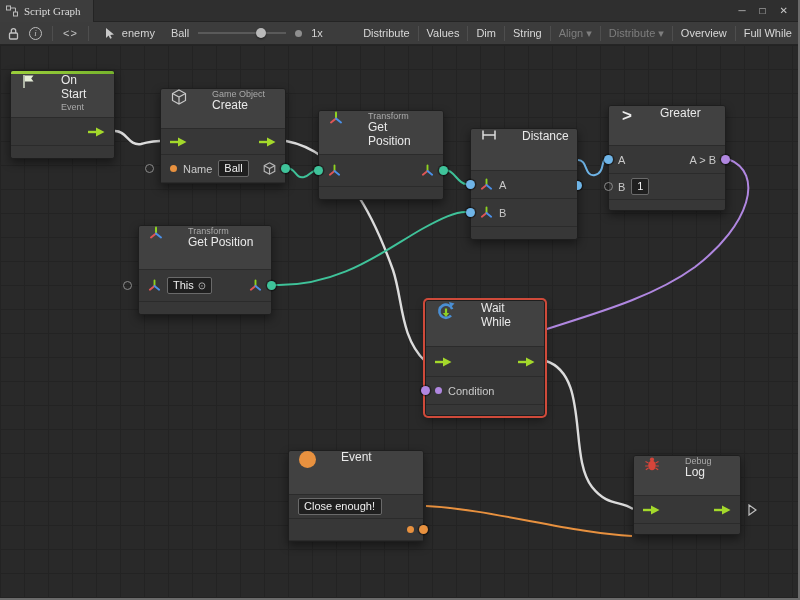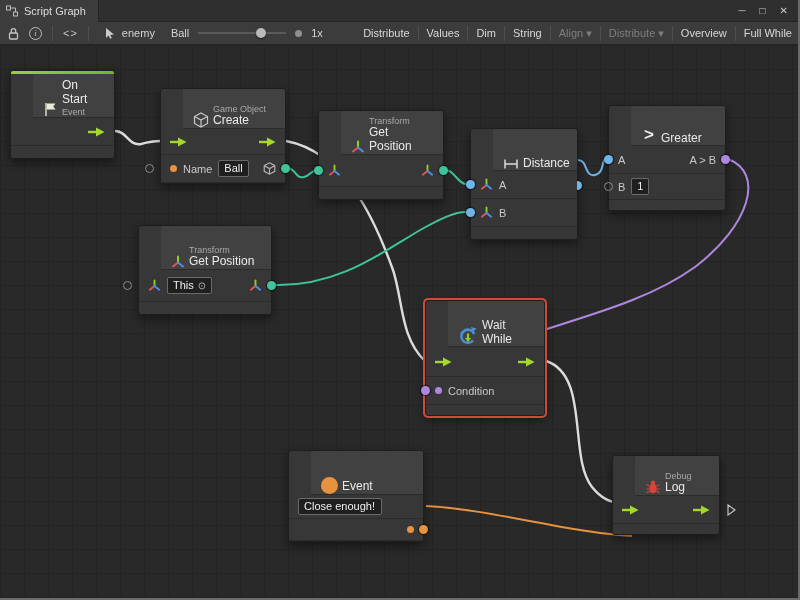--- a/index.html
+++ b/index.html
@@ -6,21 +6,21 @@
   html,body { background:#1b1b1b; }
   body { font-family: "Liberation Sans", sans-serif; }
 
   .window { position:relative; width:800px; height:600px; overflow:hidden;
             background:#2b2b2b; border-right:2px solid #6b6b6b; border-bottom:2px solid #6b6b6b; }
 
   
   .titlebar { position:absolute; left:0; top:0; width:100%; height:22px; background:#2f2f2f;
               display:flex; align-items:center; border-bottom:1px solid #242424; }
   .tab { display:flex; align-items:center; gap:6px; height:22px; padding:0 12px 0 6px;
-         background:#3d3d3d; color:#dcdcdc; font-size:11px; border-right:1px solid #242424; }
+         background:#3d3d3d; color:#dcdcdc; font-size:11px; border-right:1px solid #242424;font-family:Liberation Serif, serif; }
   .win-controls { margin-left:auto; display:flex; align-items:center; gap:14px; padding-right:10px;
                   color:#c8c8c8; font-size:10px; }
   .win-controls span { cursor:default; line-height:22px; }
 
   
   .toolbar { position:absolute; left:0; top:22px; width:100%; height:23px; background:#3c3c3c;
              display:flex; align-items:center; font-size:11px; color:#d4d4d4;
              border-bottom:1px solid #252525; }
   .tb-group { display:flex; align-items:center; gap:10px; padding:0 8px; }
   .tb-sep { width:1px; height:15px; background:#4e4e4e; }
@@ -45,22 +45,22 @@
                               linear-gradient(90deg,#232323 1px, transparent 1px);
             background-size:24px 24px; }
   svg.wires { position:absolute; left:0; top:0; z-index:1; }
   svg.wires path { fill:none; }
 
   
   .node { position:absolute; z-index:2; background:#373737; border:1px solid #1e1e1e; border-radius:3px;
           box-shadow:0 4px 10px rgba(0,0,0,.45); color:#ddd; }
   .node.selected { box-shadow:0 0 0 2px var(--select-red,#cf4a3a), 0 4px 10px rgba(0,0,0,.45); }
   .green-strip { height:3px; background:linear-gradient(90deg,#9ccf3c,#76b42c); border-radius:2px 2px 0 0; }
-  .nhead { display:flex; align-items:flex-end; gap:4px; padding:0 10px; background:#414141;
-           border-bottom:1px solid #2b2b2b; border-radius:2px 2px 0 0;margin-left:22px; }
+  .nhead { display:flex; align-items:flex-start; gap:25px; padding:0 10px; background:#414141;
+           border-bottom:1px solid #2b2b2b; border-radius:2px 2px 0 0; }
   .tcol { display:flex; flex-direction:column; justify-content:center; line-height:1.15; }
   .ncat { font-size:9px; color:#a9a9a9; }
   .ntitle { font-size:12px; color:#e9e9e9; }
   .nrow { position:relative; display:flex; align-items:center; gap:6px; padding:0 9px;
           border-bottom:1px solid #2b2b2b; background:#373737; }
   .nfoot { background:#373737; border-radius:0 0 3px 3px; }
   .plabel { font-size:11px; color:#c9c9c9; }
   .field { background:#1f1f1f; border:1px solid #6a6a6a; border-radius:2px; padding:1px 5px;
            font-size:11px; color:#efefef; line-height:1.2; }
   .picker-dot { color:#b5b5b5; font-size:10px; margin-left:4px; }
@@ -380,21 +380,21 @@
       </div>
       <div class="nrow" style="height:24px">
         <span class="field" style="min-width:84px">Close enough!</span>
       </div>
       <div class="nrow" style="height:22px;justify-content:flex-end">
         <span class="dot orange"></span>
         <span class="port orange right"></span>
       </div>
     </div>
 
-    <div class="node" style="left:612px;top:410px;width:108px">
+    <div class="node" style="left:633px;top:410px;width:108px">
       <div class="nhead" style="height:40px">
         <svg class="icon" width="16" height="16" viewBox="0 0 16 16">
           <ellipse cx="8" cy="9.5" rx="3.8" ry="4.8" style="fill:var(--bug-red,#d6453a)"></ellipse>
           <circle cx="8" cy="3.6" r="2.1" style="fill:var(--bug-red,#d6453a)"></circle>
           <path d="M4.5 7 L1.5 5.5 M4.3 10 H1.2 M4.5 12 L1.8 13.8 M11.5 7 L14.5 5.5 M11.7 10 H14.8 M11.5 12 L14.2 13.8" style="stroke:var(--bug-red,#d6453a)" stroke-width="1.1"></path>
         </svg>
         <div class="tcol">
           <div class="ncat">Debug</div>
           <div class="ntitle">Log</div>
         </div>

